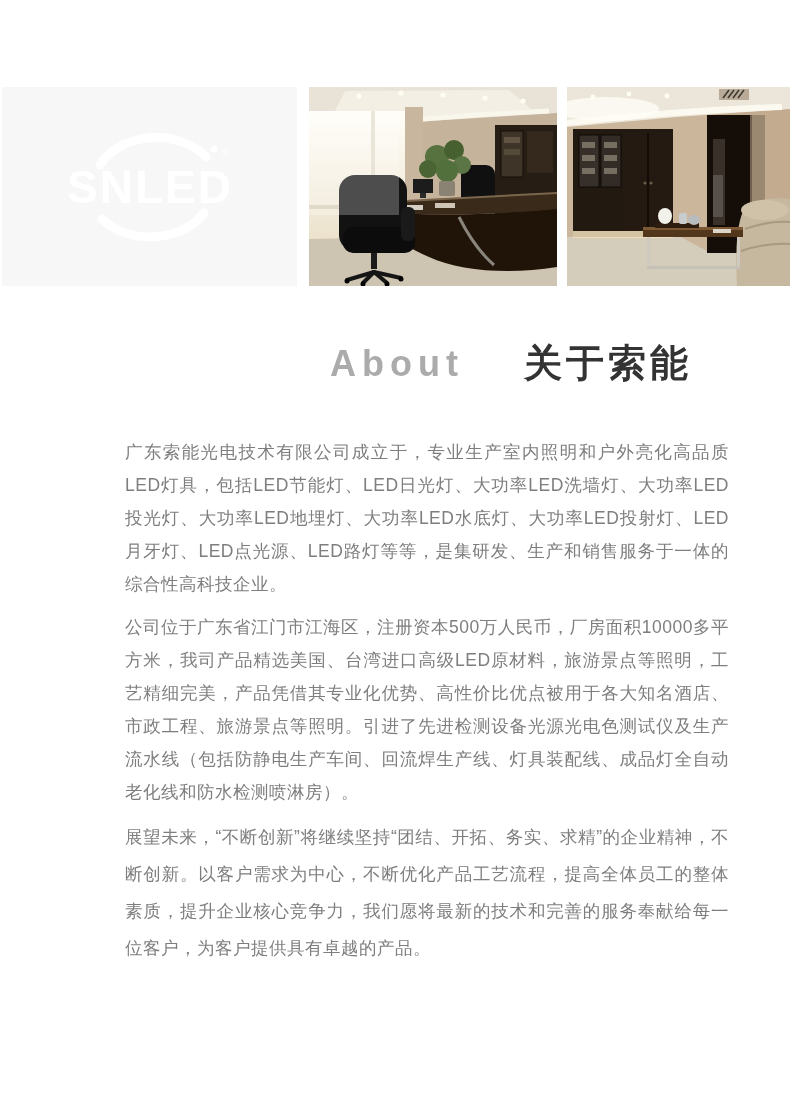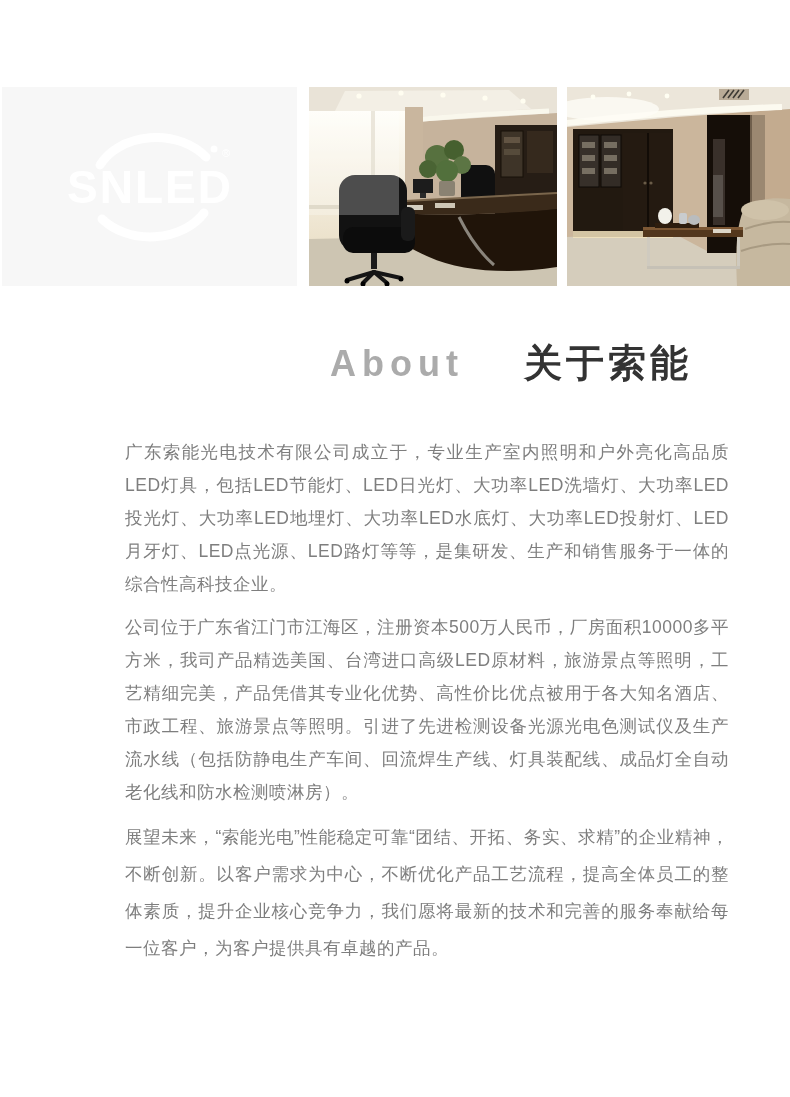--- a/index.html
+++ b/index.html
@@ -203,16 +203,16 @@
   </section>
 
   <header class="heading">
     <span class="heading-en">About</span>
     <span class="heading-zh">关于索能</span>
   </header>
 
   <main class="content">
     <p>广东索能光电技术有限公司成立于，专业生产室内照明和户外亮化高品质LED灯具，包括LED节能灯、LED日光灯、大功率LED洗墙灯、大功率LED投光灯、大功率LED地埋灯、大功率LED水底灯、大功率LED投射灯、LED月牙灯、LED点光源、LED路灯等等，是集研发、生产和销售服务于一体的综合性高科技企业。</p>
     <p>公司位于广东省江门市江海区，注册资本500万人民币，厂房面积10000多平方米，我司产品精选美国、台湾进口高级LED原材料，旅游景点等照明，工艺精细完美，产品凭借其专业化优势、高性价比优点被用于各大知名酒店、市政工程、旅游景点等照明。引进了先进检测设备光源光电色测试仪及生产流水线（包括防静电生产车间、回流焊生产线、灯具装配线、成品灯全自动老化线和防水检测喷淋房）。</p>
-    <p>展望未来，“索能光电”性能稳定可靠“团结、开拓、务实、求精”的企业精神，不断创新。以客户需求为中心，不断优化产品工艺流程，提高全体员工的整体素质，提升企业核心竞争力，我们愿将最新的技术和完善的服务奉献给每一位客户，为客户提供具有卓越的产品。</p>
+    <p>展望未来，“不断创新”将继续坚持“团结、开拓、务实、求精”的企业精神，不断创新。以客户需求为中心，不断优化产品工艺流程，提高全体员工的整体素质，提升企业核心竞争力，我们愿将最新的技术和完善的服务奉献给每一位客户，为客户提供具有卓越的产品。</p>
   </main>
 
 </div>
 
 </body></html>

